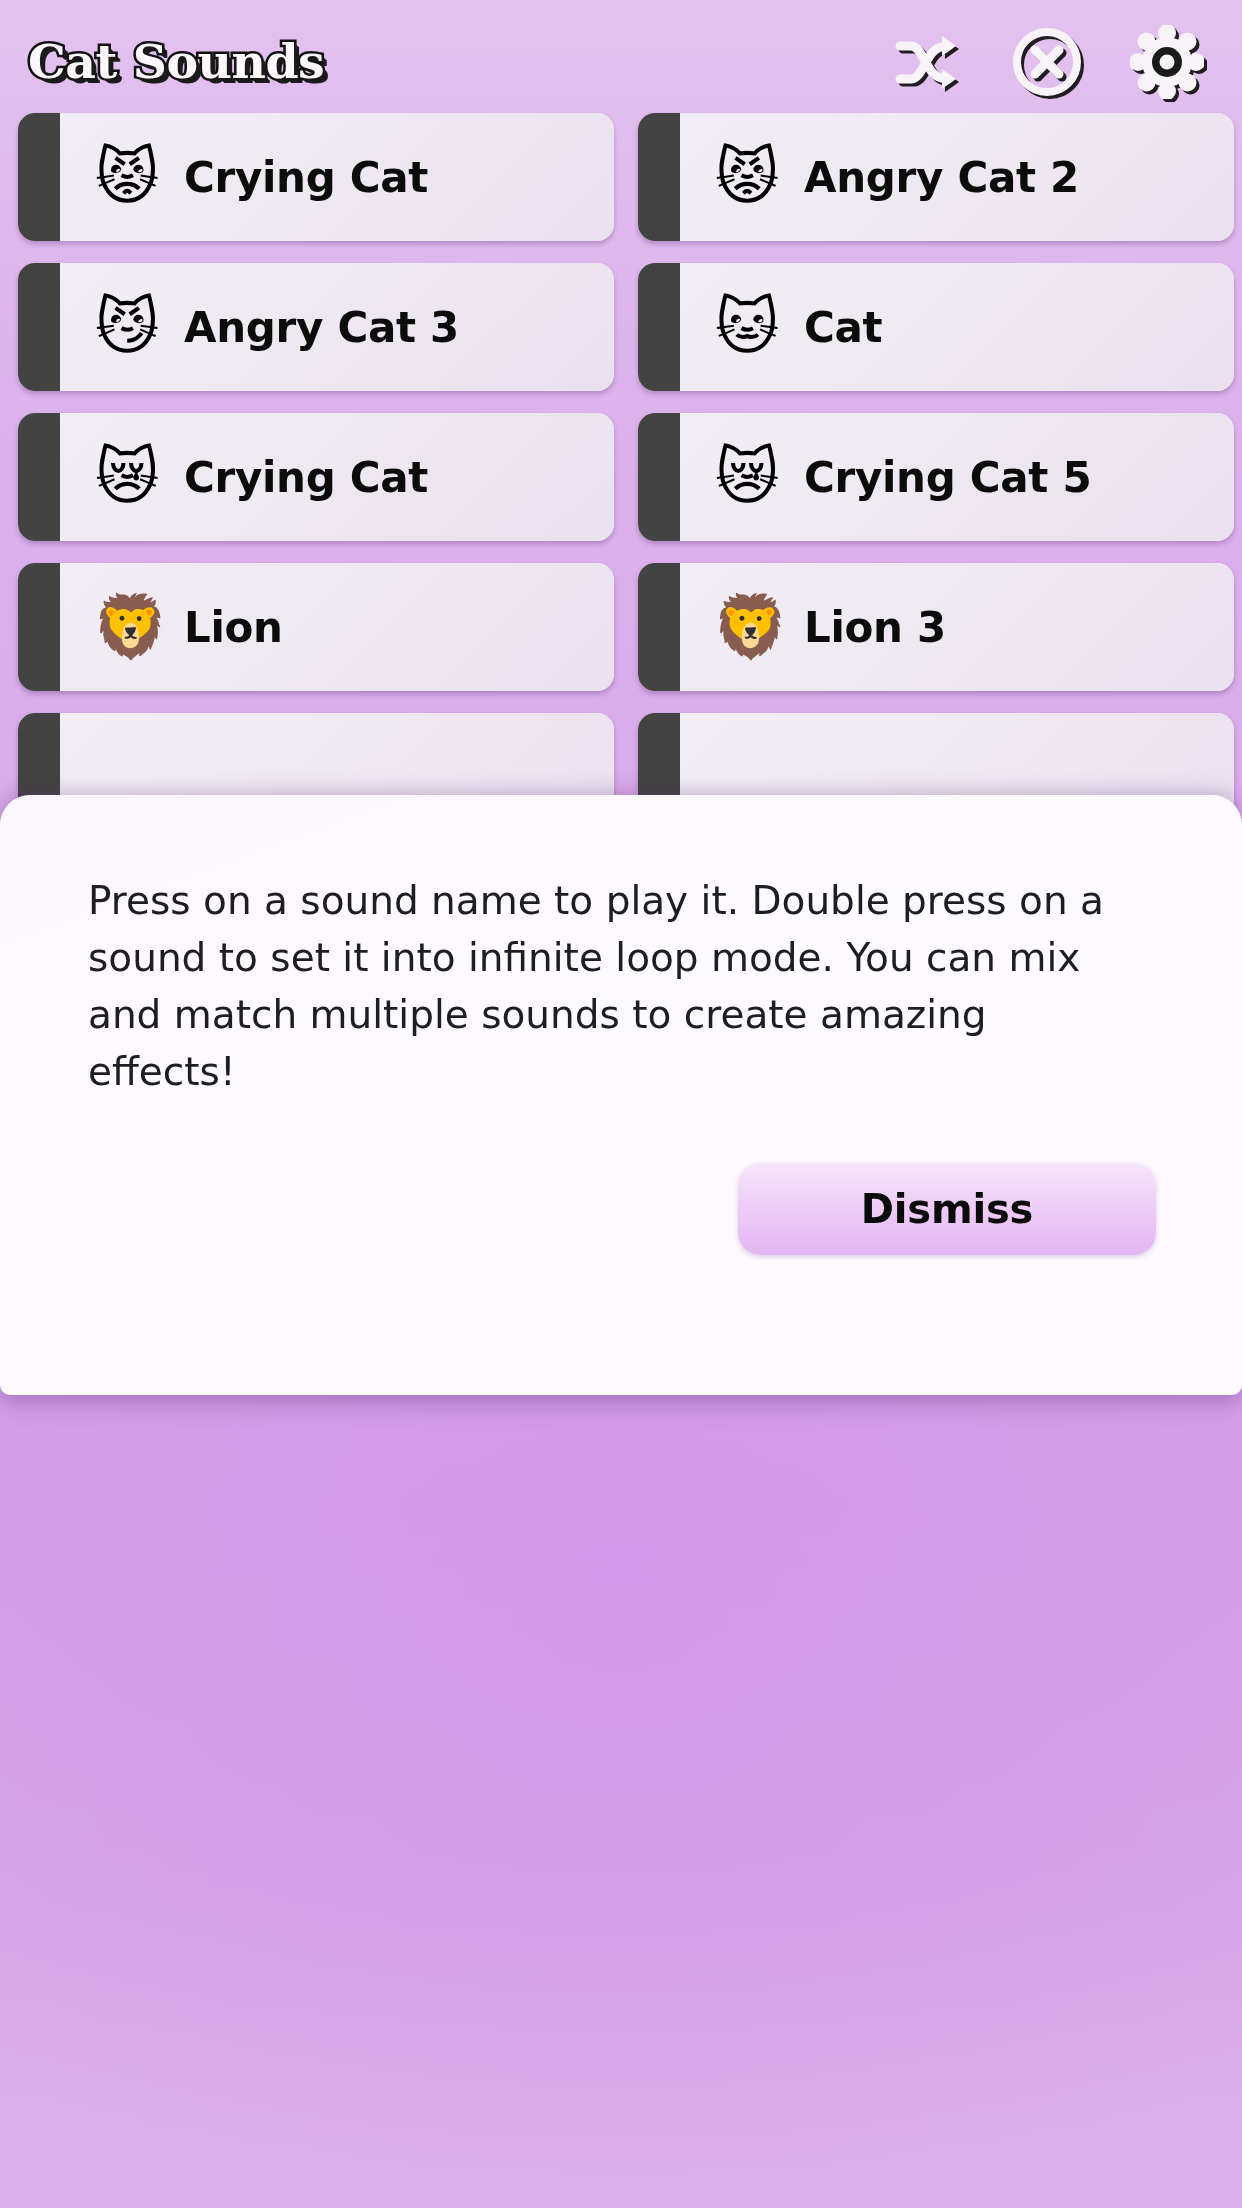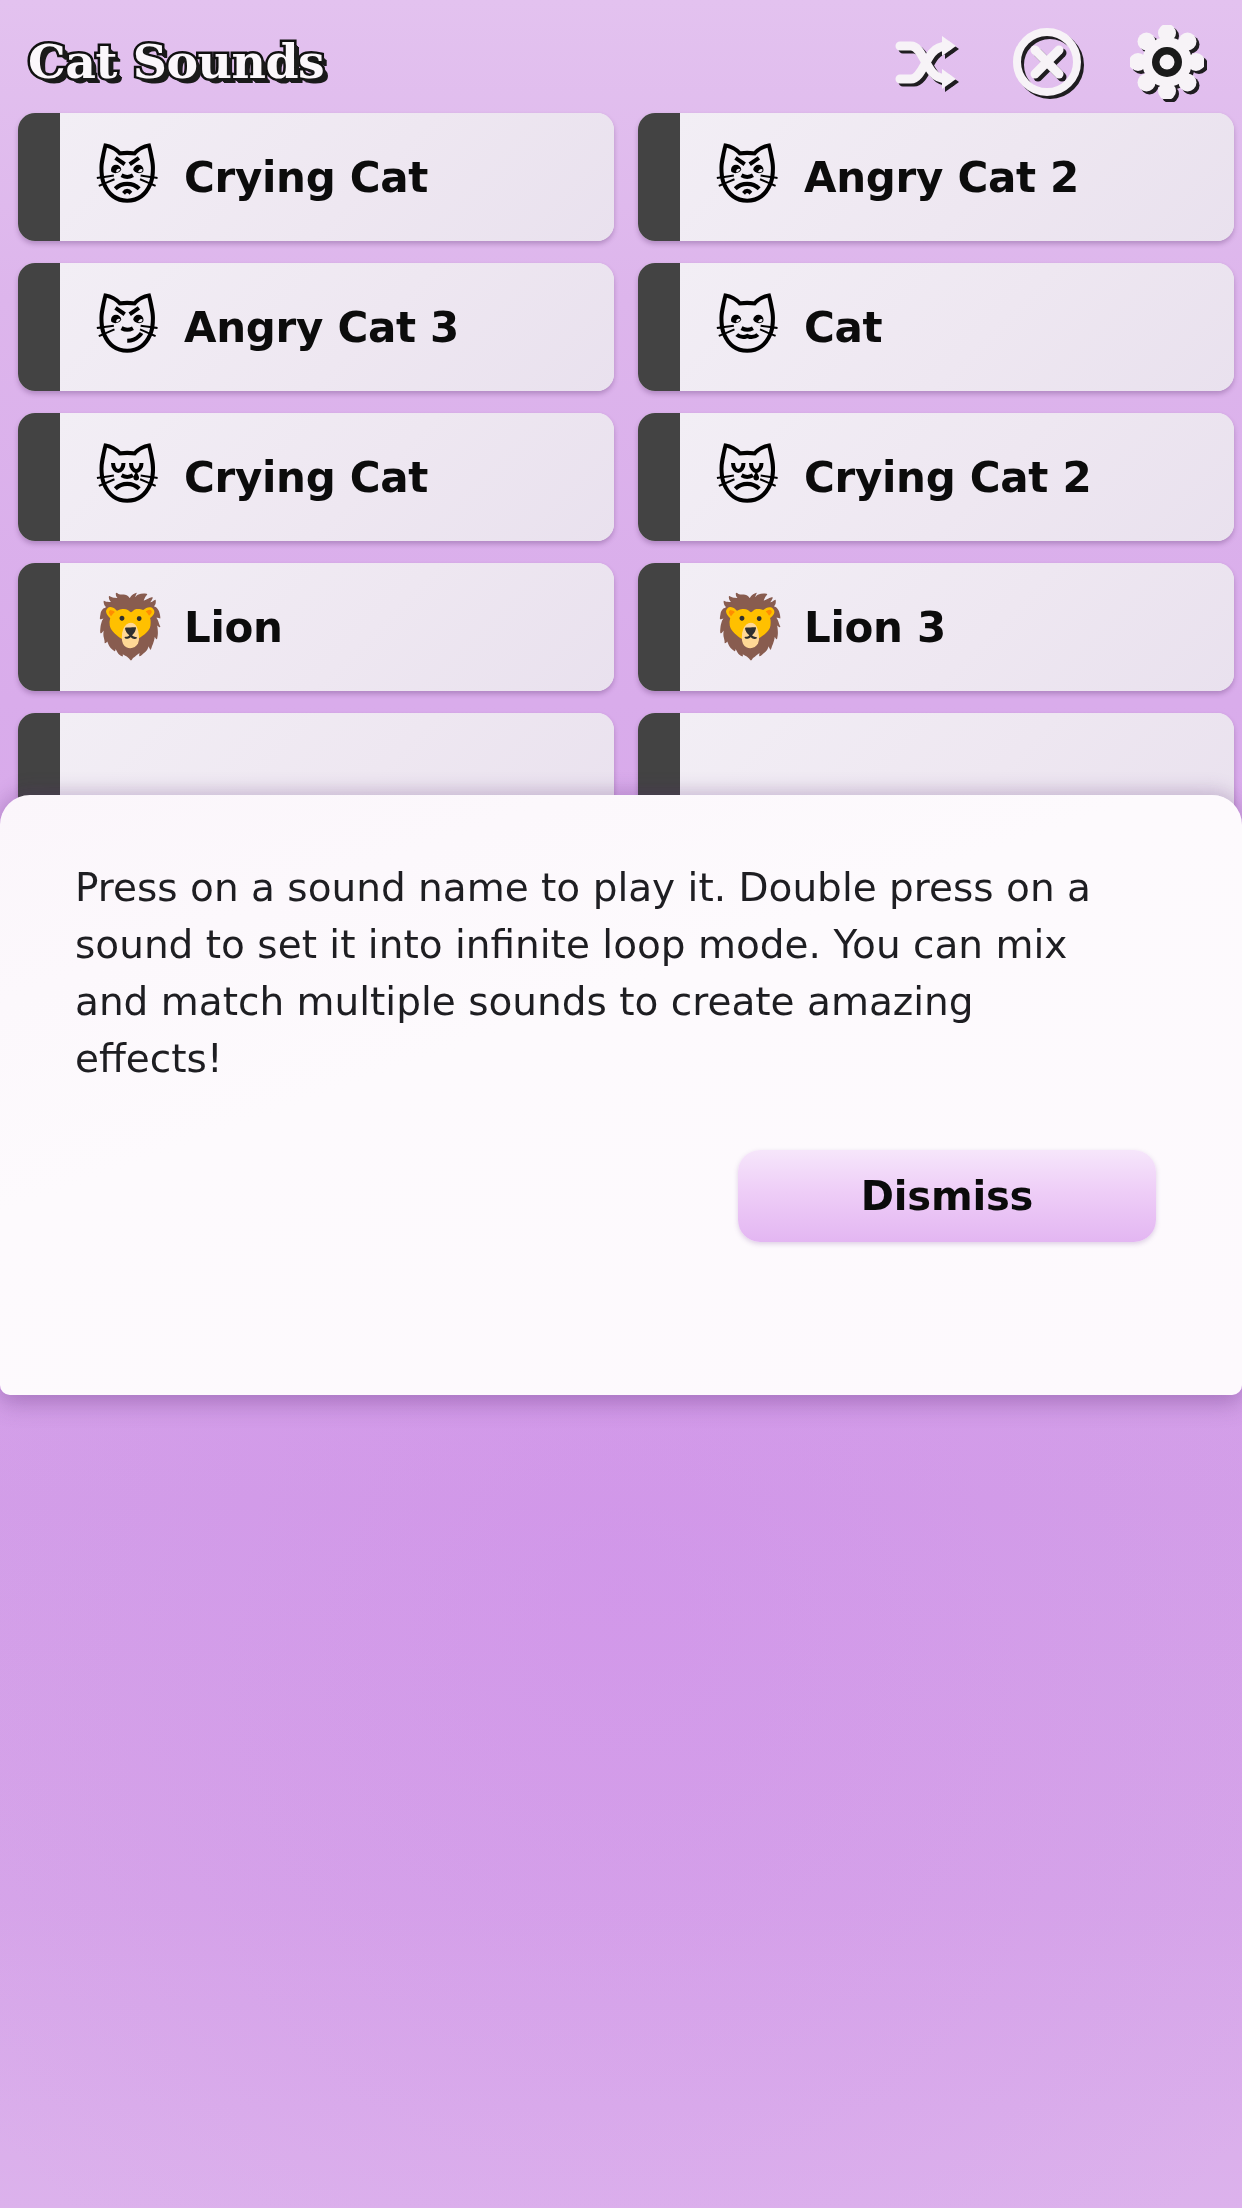--- a/index.html
+++ b/index.html
@@ -156,21 +156,21 @@
     font-size: 48px;
     font-weight: bold;
     color: #0b0b0b;
     letter-spacing: -0.4px;
     margin: 0 0 56px 0;
   }
   #modal-body-text {
     font-size: 39px;
     line-height: 1.46;
     color: #1e1e22;
-    margin: 3px;
+    margin: 16px;
     max-width: 1030px;
   }
   #modal-actions {
     display: flex;
     justify-content: flex-end;
     margin-top: 62px;
     padding-right: 14px;
     align-items: center;
   }
   #dismiss-button {
@@ -280,21 +280,21 @@
     <div class="card-body">
       <div class="card-emoji">😿</div>
       <div class="card-label">Crying Cat</div>
     </div>
   </div>
 
   <div class="sound-card">
     <div class="card-accent"></div>
     <div class="card-body">
       <div class="card-emoji">😿</div>
-      <div class="card-label">Crying Cat 2</div>
+      <div class="card-label">Crying Cat 5</div>
     </div>
   </div>
 
   <div class="sound-card">
     <div class="card-accent"></div>
     <div class="card-body">
       <div class="card-emoji">🦁</div>
       <div class="card-label">Lion</div>
     </div>
   </div>

